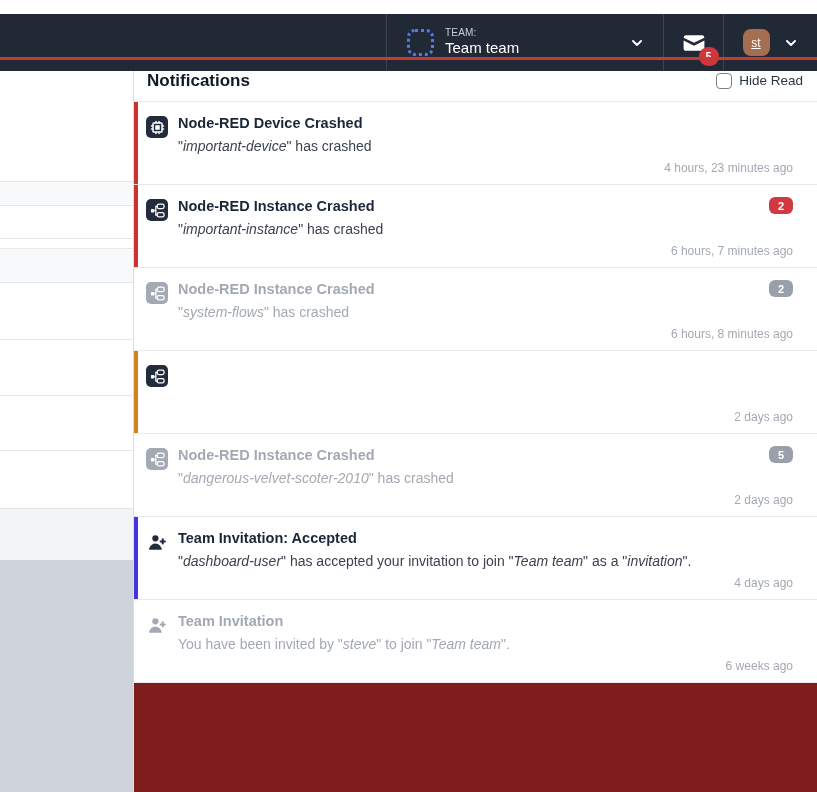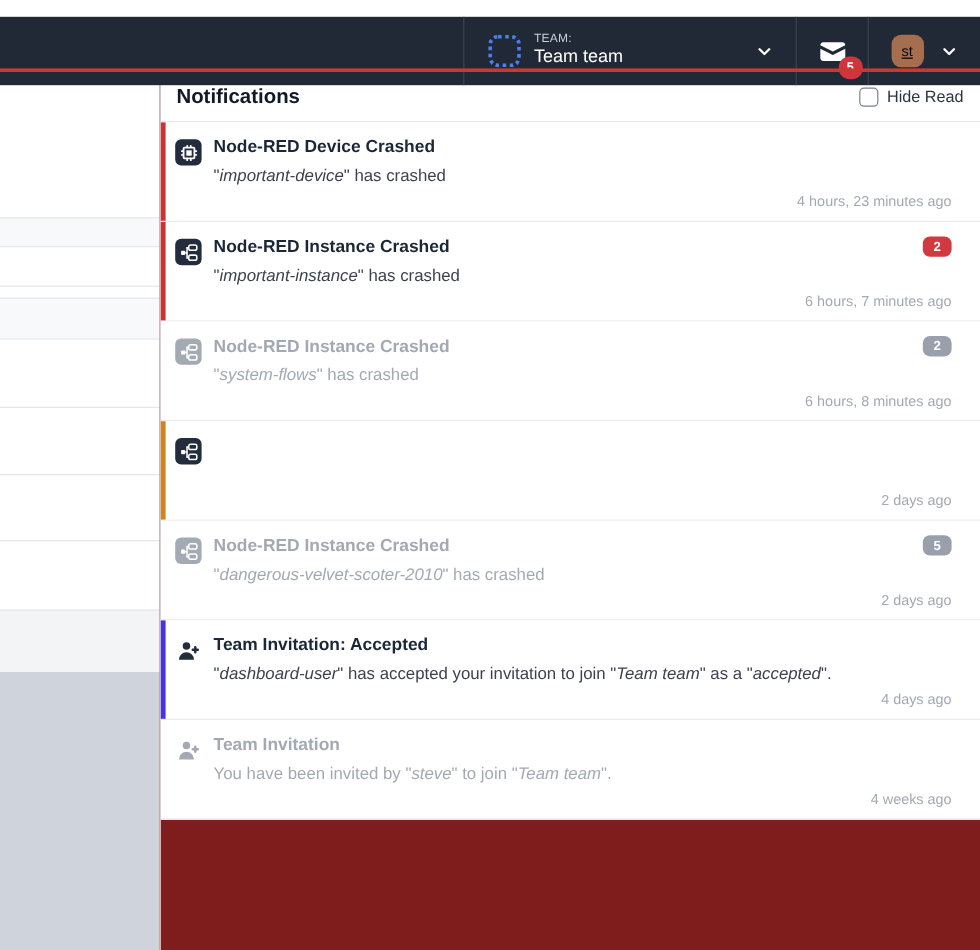--- a/index.html
+++ b/index.html
@@ -18,21 +18,21 @@
   .team-label { font-size:10px; color:#c9cfda; letter-spacing:.2px; }
   .team-name { font-size:15px; color:#ffffff; }
   .chev { width:16px; height:16px; color:#fff; flex:none; }
   .mail-wrap { width:60px; justify-content:center; cursor:pointer; }
   .mail-btn { position:relative; width:32px; height:26px; color:#fff; }
   .mail-btn svg { width:32px; height:26px; display:block; }
   .mail-badge { position:absolute; right:-9px; bottom:-10px; min-width:20px; height:19px;
     background:#d2343d; border-radius:9px; color:#fff; font-size:10.5px; font-weight:bold;
     display:flex; align-items:center; justify-content:center; padding:0 5px; }
   .user-wrap { width:94px; justify-content:center; gap:13px; cursor:pointer; }
-  .avatar { width:27px; height:27px; border-radius:8px; background:#a56e4e; color:#000000;
+  .avatar { width:27px; height:27px; border-radius:8px; background:#a56e4e; color:#ffffff;
     font-size:12px; display:flex; align-items:center; justify-content:center;text-decoration:underline; }
 
   .red-line { position:absolute; top:57px; left:0; width:817px; height:3px; background:#c63a31; z-index:31; }
 
   
   .main { position:absolute; top:60px; left:0; right:0; bottom:0; }
   .backdrop { position:absolute; inset:0; background:#fff; }
   .bg-line { position:absolute; left:0; right:0; height:1px; background:#e4e6ea; }
   .bg-band { position:absolute; left:0; right:0; }
 
@@ -214,35 +214,35 @@
   </div>
           <div class="notif">
     <span class="accent" style="background: rgb(70, 51, 224);"></span>
     <span class="n-icon plain">
               <svg viewBox="0 0 20 20" fill="currentColor">
                 <path d="M8 9a3 3 0 100-6 3 3 0 000 6zM8 11a6 6 0 00-6 6h12a6 6 0 00-6-6zM16 7a1 1 0 10-2 0v1h-1a1 1 0 100 2h1v1a1 1 0 102 0v-1h1a1 1 0 100-2h-1V7z"></path>
               </svg>
             </span>
     <div class="n-content">
       <div class="n-title">Team Invitation: Accepted</div>
-      <div class="n-body"><span>"</span><em>dashboard-user</em><span>" has accepted your invitation to join "</span><em>Team team</em><span>" as a "</span><em>accepted</em><span>".</span></div>
+      <div class="n-body"><span>"</span><em>dashboard-user</em><span>" has accepted your invitation to join "</span><em>Team team</em><span>" as a "</span><em>invitation</em><span>".</span></div>
     </div>
     <span class="n-time">4 days ago</span>
 
   </div>
           <div class="notif read">
 
     <span class="n-icon plain">
               <svg viewBox="0 0 20 20" fill="currentColor">
                 <path d="M8 9a3 3 0 100-6 3 3 0 000 6zM8 11a6 6 0 00-6 6h12a6 6 0 00-6-6zM16 7a1 1 0 10-2 0v1h-1a1 1 0 100 2h1v1a1 1 0 102 0v-1h1a1 1 0 100-2h-1V7z"></path>
               </svg>
             </span>
     <div class="n-content">
       <div class="n-title">Team Invitation</div>
       <div class="n-body"><span>You have been invited by "</span><em>steve</em><span>" to join "</span><em>Team team</em><span>".</span></div>
     </div>
-    <span class="n-time">4 weeks ago</span>
+    <span class="n-time">6 weeks ago</span>
 
   </div>
         </div>
     </aside>
   </div>
 </div>
 
 </body></html>

